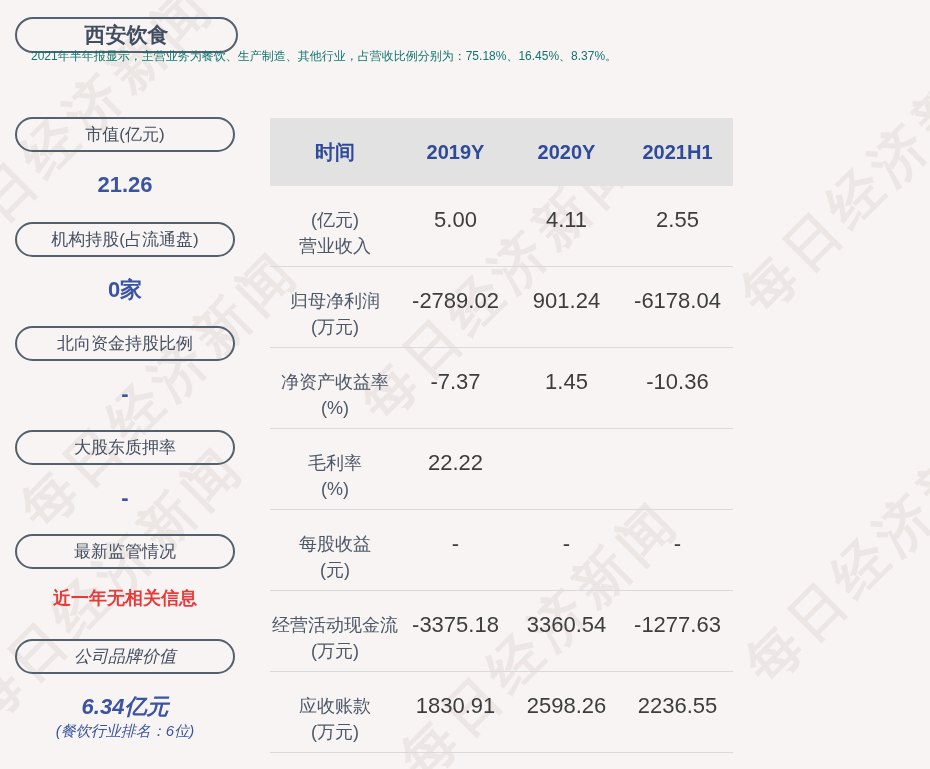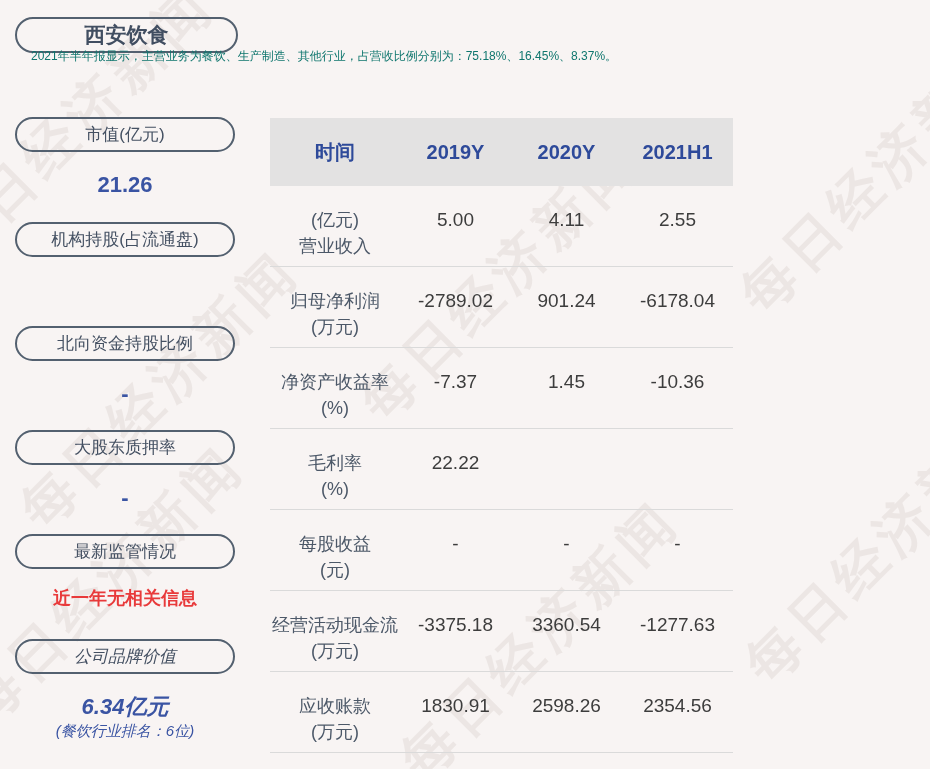--- a/index.html
+++ b/index.html
@@ -49,21 +49,21 @@
     display:flex; align-items:center; justify-content:center;
     font-size:20px; font-weight:700; color:#2e4a9a;
   }
   .c0 { width:130px; } .cv { width:111px; }
   .trow {
     display:flex; height:81px; border-bottom:1px solid #dadada;
     padding-top:21px;
   }
   .trow .cell { text-align:center; }
   .label-cell { width:130px; font-size:18px; color:#4c5868; line-height:26px; }
-  .val { width:111px; font-size:19px; color:#3d3d3d; line-height:26px; }
+  .val { width:111px; font-size:22px; color:#3d3d3d; line-height:26px; }
 </style>
 </head>
 <body>
 
 <div class="page">
 
   <div class="wm" style="left:75px;  top:125px;">每日经济新闻</div>
   <div class="wm" style="left:160px; top:390px;">每日经济新闻</div>
   <div class="wm" style="left:105px; top:585px;">每日经济新闻</div>
   <div class="wm" style="left:500px; top:282px;">每日经济新闻</div>
@@ -79,20 +79,21 @@
   <div class="side-item" style="top:117px;">
     <div class="side-pill">
         <span>市值(亿元)</span>
       </div>
     <div class="side-value">21.26</div>
   </div>
   <div class="side-item" style="top:222px;">
     <div class="side-pill">
         <span>机构持股(占流通盘)</span>
       </div>
+    <div class="side-value">0家</div>
   </div>
   <div class="side-item" style="top:326px;">
     <div class="side-pill">
         <span>北向资金持股比例</span>
       </div>
     <div class="side-value">-</div>
   </div>
   <div class="side-item" style="top:430px;">
     <div class="side-pill">
         <span>大股东质押率</span>
@@ -180,18 +181,18 @@
           <div class="cell val">-1277.63</div>
         </div>
 
         <div class="trow">
           <div class="cell label-cell">
             <div>应收账款</div>
             <div>(万元)</div>
           </div>
           <div class="cell val">1830.91</div>
           <div class="cell val">2598.26</div>
-          <div class="cell val">2354.56</div>
+          <div class="cell val">2236.55</div>
         </div>
       </div>
   </div>
 
 </div>
 
 </body></html>

